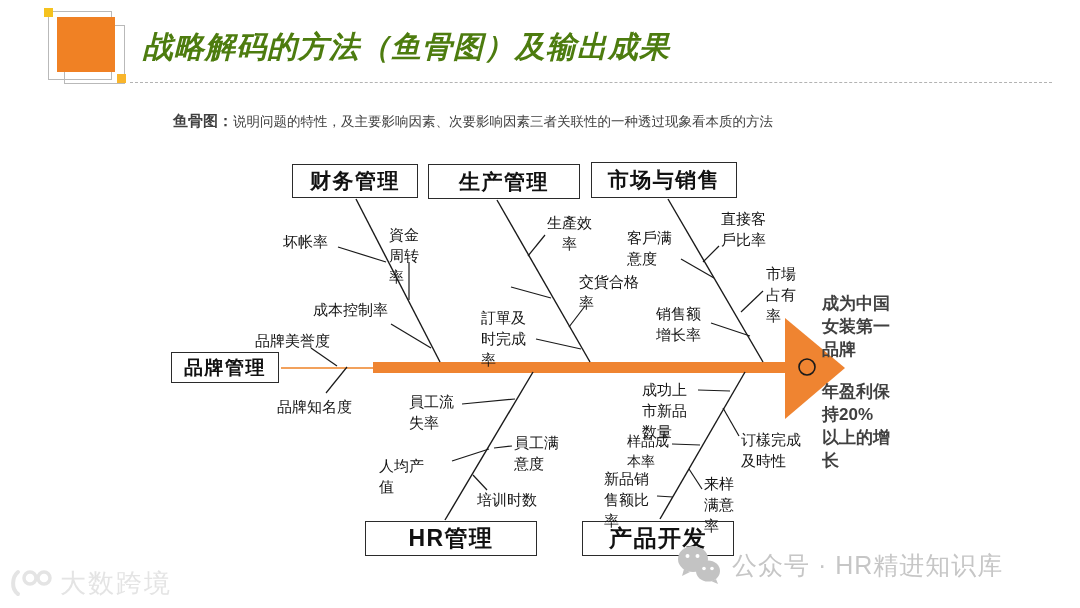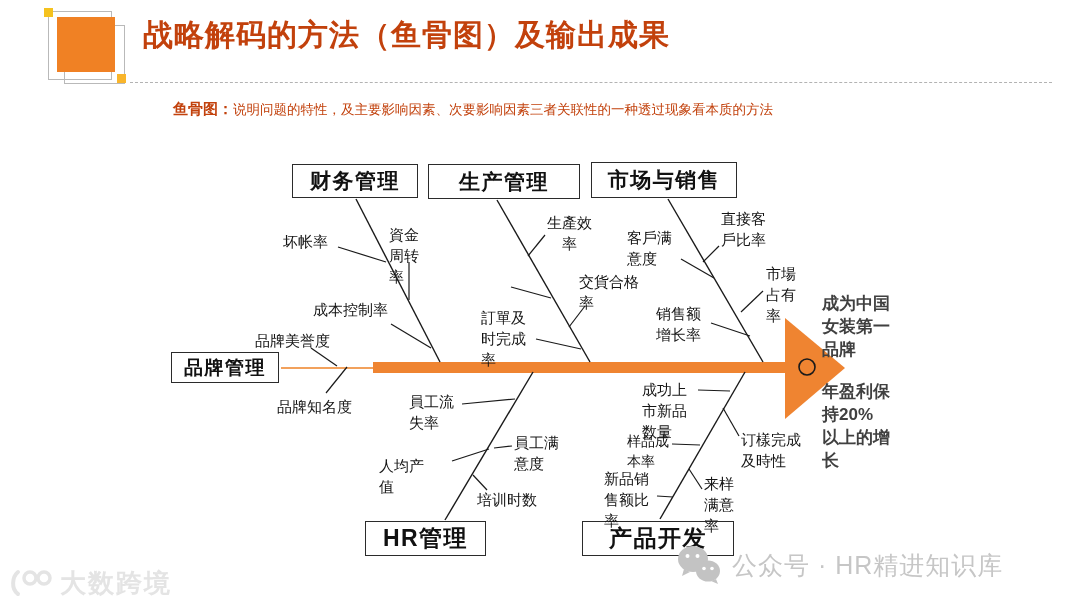--- a/index.html
+++ b/index.html
@@ -4,48 +4,48 @@
 <style>
   html,body { margin:0; padding:0; background:#fff; }
   .slide {
     position:relative; width:1080px; height:608px; background:#ffffff;
     font-family:"Liberation Sans","DejaVu Sans",sans-serif; overflow:hidden;
   }
   
   .sq { position:absolute; }
   .sq-outline { border:1px solid #b9b9b9; background:transparent; }
   .title {
-    position:absolute; left:143px; top:15px; font-size:30px; font-weight:bold;
-    color:#c2410c; letter-spacing:1px; white-space:nowrap;
+    position:absolute; left:143px; top:27px; font-size:30px; font-weight:bold;
+    color:#4d7c0f; letter-spacing:1px; white-space:nowrap;font-style:italic;
   }
   .dashed-line {
     position:absolute; left:130px; top:82px; width:922px; height:0;
     border-top:1px dashed #b3b3b3;
   }
-  .subtitle { position:absolute; left:173px; top:100px; font-size:13.5px; color:#c2410c; white-space:nowrap; }
+  .subtitle { position:absolute; left:173px; top:112px; font-size:13.5px; color:#404040; white-space:nowrap; }
   .subtitle b { font-size:15px; }
   
   .bones-svg { position:absolute; left:0; top:0; width:1080px; height:608px; }
   .cat-box {
     position:absolute; background:#fff; border:1.6px solid #2b2b2b;
     display:flex; align-items:center; justify-content:center;
     font-weight:bold; font-size:21px; color:#111; letter-spacing:1.5px; box-sizing:border-box;
   }
   .factor {
     position:absolute; font-size:15px; line-height:21px; color:#141414;
     white-space:pre-line;
   }
   .goal {
     position:absolute; font-size:17px; line-height:23px; font-weight:bold; color:#404040;
     white-space:pre-line;
   }
   
   .wm-left {
     position:absolute; left:8px; top:566px; display:flex; align-items:center;
-    color:#e4e4e4; font-size:26px; font-weight:bold; letter-spacing:2px;
+    color:#e4e4e4; font-size:26px; font-weight:normal; letter-spacing:2px;
   }
   .wm-right {
     position:absolute; left:676px; top:545px; display:flex; align-items:center;
     color:#c6c6c6; font-size:25px; letter-spacing:1px;
   }
   .wm-right .txt { margin-left:10px; }
 </style>
 </head>
 <body>
 
@@ -107,21 +107,21 @@
       <line x1="657" y1="496" x2="673" y2="497"></line>
       <line x1="739" y1="436" x2="723" y2="408"></line>
       <line x1="702" y1="489" x2="689" y2="469"></line>
     </g>
   </svg>
 
   <div class="cat-box" style="left:292px; top:164px; width:126px; height:34px;">财务管理</div>
   <div class="cat-box" style="left:428px; top:164px; width:152px; height:35px;">生产管理</div>
   <div class="cat-box" style="left:171px; top:352px; width:108px; height:31px; font-size:19px;">品牌管理</div>
   <div class="cat-box" style="left:591px; top:162px; width:146px; height:36px;">市场与销售</div>
-  <div class="cat-box" style="left:365px; top:521px; width:121px; height:35px; font-size:23px;">HR管理</div>
+  <div class="cat-box" style="left:365px; top:521px; width:172px; height:35px; font-size:23px;">HR管理</div>
   <div class="cat-box" style="left:582px; top:521px; width:152px; height:35px; font-size:23px;">产品开发</div>
 
   <div class="factor" style="left:283px; top:231px;">坏帐率</div>
   <div class="factor" style="left:389px; top:224px;">資金
 周转
 率</div>
   <div class="factor" style="left:313px; top:299px;">成本控制率</div>
   <div class="factor" style="left:255px; top:330px;">品牌美誉度</div>
   <div class="factor" style="left:277px; top:396px;">品牌知名度</div>
   <div class="factor" style="left:547px; top:212px;text-align:center;">生產效

